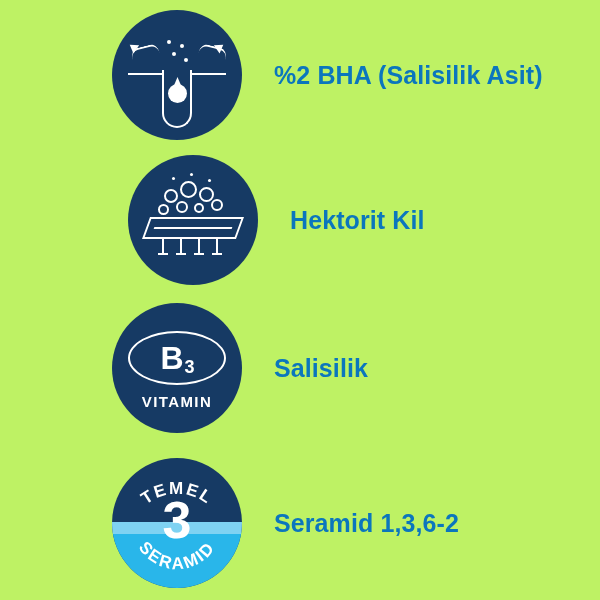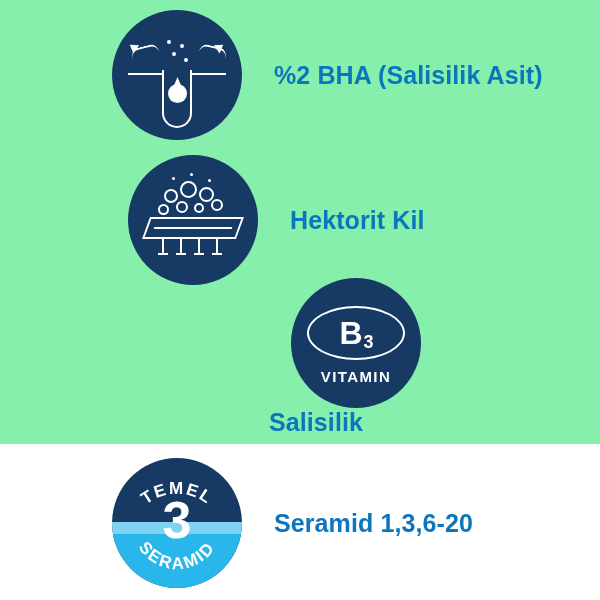--- a/index.html
+++ b/index.html
@@ -9,34 +9,34 @@
   }
   body {
     width: 600px;
     height: 600px;
     font-family: "Liberation Sans", sans-serif;
     overflow: hidden;
   }
   .board {
     position: relative;
     width: 600px;
-    height: 444px;
-    background: #86efac;
+    height: 600px;
+    background: #bef264;
   }
   .row {
     position: absolute;
     left: 0;
     width: 600px;
     height: 150px;
     display: flex;
     align-items: center;
   }
   .row-1 { top: 0; }
   .row-2 { top: 145px; padding-left: 16px; }
-  .row-3 { top: 278px; flex-direction: column; }
+  .row-3 { top: 293px; }
   .row-4 { top: 448px; }
 
   .badge {
     position: relative;
     margin-left: 112px;
     width: 130px;
     height: 130px;
     border-radius: 50%;
     background: #163a64;
     flex: 0 0 auto;
@@ -344,16 +344,16 @@
           <path id="botArc" d="M 20,66 A 45,45 0 0 0 110,66"></path>
         </defs>
         <text>
           <textPath href="#topArc" startOffset="50%" text-anchor="middle" id="arcTopPath">TEMEL</textPath>
         </text>
         <text>
           <textPath href="#botArc" startOffset="50%" text-anchor="middle" id="arcBotPath">SERAMID</textPath>
         </text>
       </svg>
     </div>
-    <div class="label">Seramid 1,3,6-20</div>
+    <div class="label">Seramid 1,3,6-2</div>
   </div>
 
 </div>
 
 </body></html>

